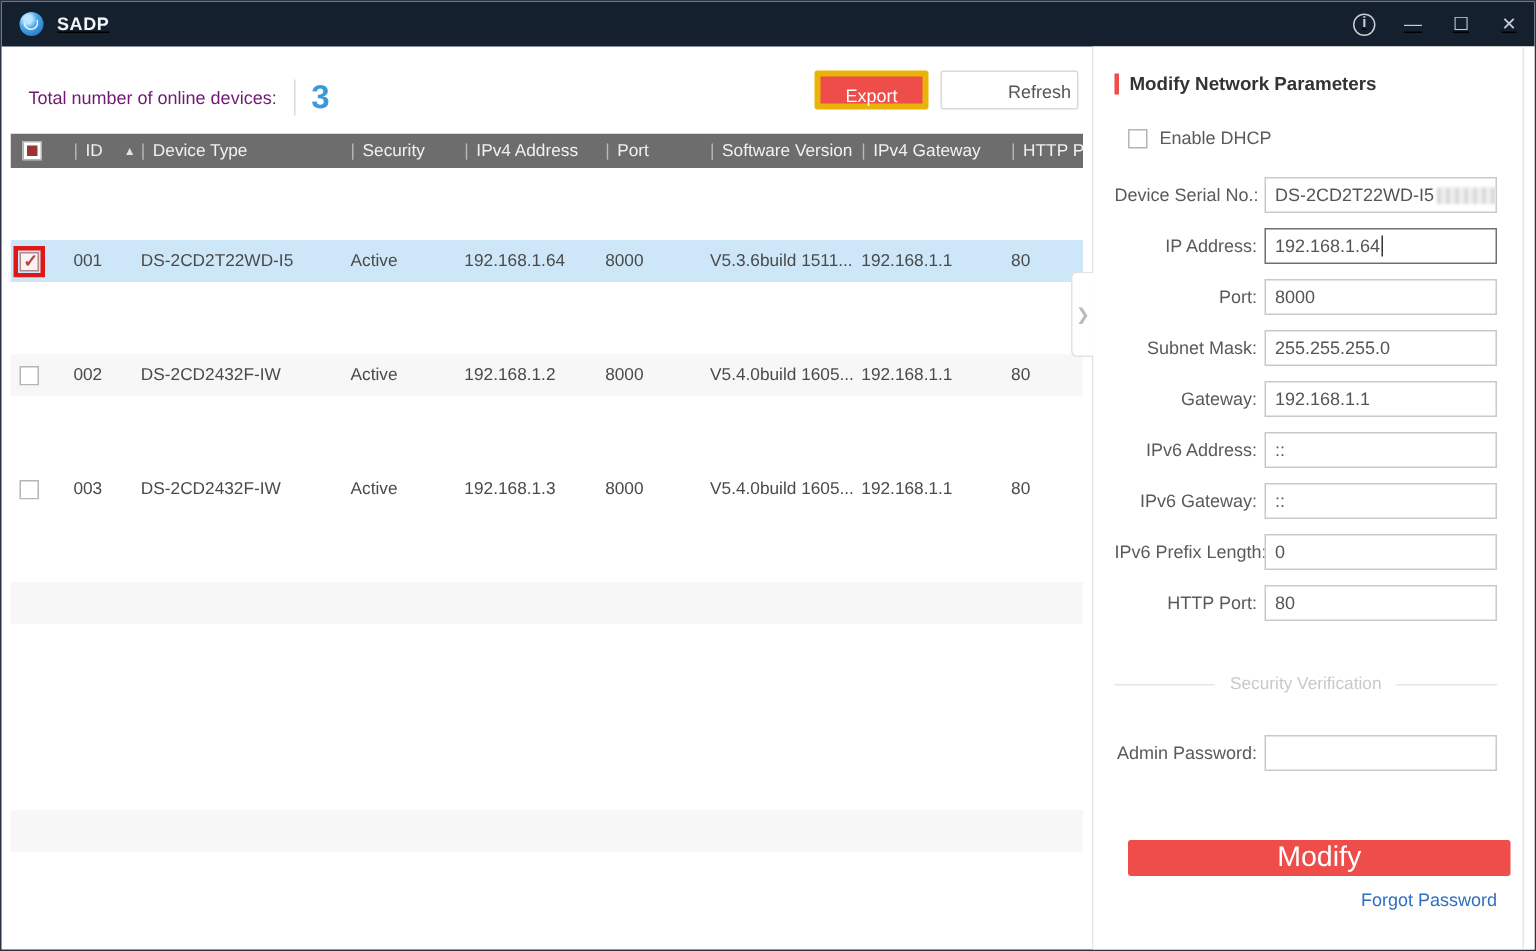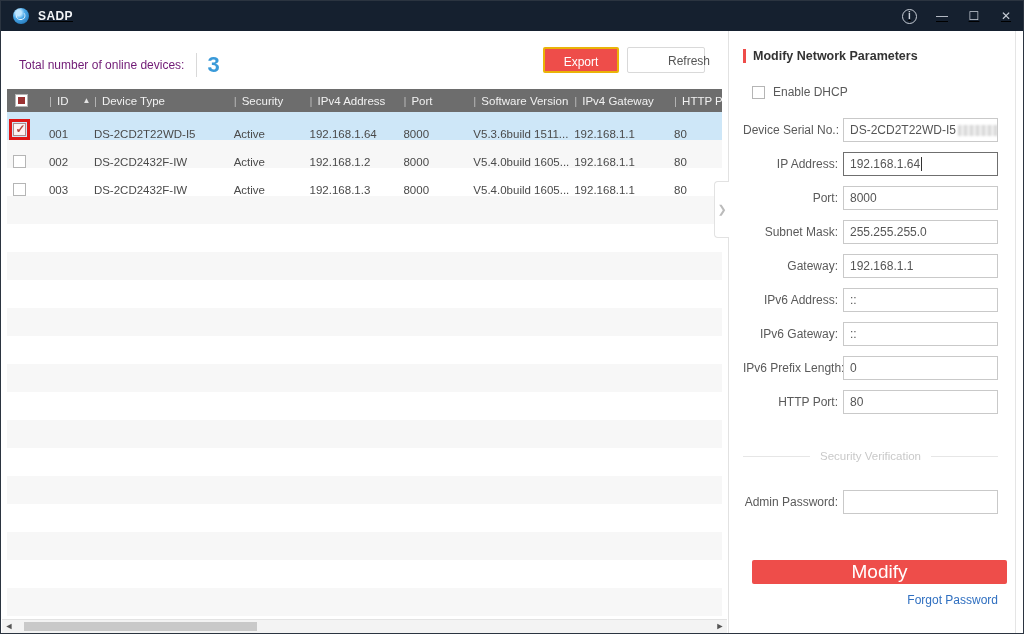--- a/index.html
+++ b/index.html
@@ -20,30 +20,30 @@
   .main { flex:1; display:flex; position:relative; }
   .left { width:728px; position:relative; border-right:1px solid #e2e2e2; display:flex; flex-direction:column; }
 
   
   .toolbar { height:58px; position:relative; flex-shrink:0; }
   .total-wrap { position:absolute; left:18px; top:22px; display:flex; align-items:center; }
   .total-label { font-size:12px; color:#701a75; }
   .total-sep { width:1px; height:24px; background:#d9d9d9; margin:0 10px 0 12px; }
   .total-count { font-size:22px; color:#3a9ad9; font-weight:bold; line-height:22px; }
   .btn { position:absolute; top:16px; height:26px; font-size:12px; border-radius:2px; text-align:center; line-height:26px; cursor:default; }
-  .btn-export { left:542px; width:76px; background:#ee4d4a; color:#fff; border:2px solid #eab308; }
-  .btn-refresh { left:626px; width:78px; background:#fff; color:#555; border:1px solid #d9d9d9;padding-left:40px; }
+  .btn-export { left:542px; width:76px; background:#ee4d4a; color:#fff; border:4px solid #eab308; }
+  .btn-refresh { left:626px; width:92px; background:#fff; color:#555; border:1px solid #d9d9d9;padding-left:40px; }
 
   
   .table-area { margin:0 6px; flex:1; overflow:hidden; }
   .thead { height:23px; background:#6d6d6d; display:flex; align-items:center; color:#f1f1f1; font-size:11.5px; }
   .th { display:flex; align-items:center; overflow:hidden; white-space:nowrap; cursor:default; }
   .th .sep { color:#b9b9b9; margin-right:5px; font-weight:normal; }
   .sort-ic { font-size:8px; color:#e3e3e3; margin-left:14px; }
-  .row { height:28px; display:flex; align-items:flex-end; font-size:11.5px; color:#4a4a4a; }
+  .row { height:28px; display:flex; align-items:center; font-size:11.5px; color:#4a4a4a;margin-top:48px; }
   .row:nth-child(even) { background:#f7f7f7; }
   .row.selected { background:#cee7f8; }
   .cell { overflow:hidden; white-space:nowrap; padding-right:4px; }
   .c0{width:30px;display:flex;justify-content:center;align-items:center;}
   .c1{width:52px;padding-left:12px;} .c2{width:140px;padding-left:5px;} .c3{width:76px;padding-left:5px;}
   .c4{width:92px;padding-left:5px;} .c5{width:72px;padding-left:7px;} .c6{width:104px;padding-left:5px;}
   .c7{width:90px;padding-left:2px;} .c8{width:60px;padding-left:12px;}
   .cb { width:13px; height:13px; border:1px solid #b5b5b5; background:#fff; position:relative; cursor:default; flex-shrink:0; }
   .cb.indet::after { content:""; position:absolute; left:2px; top:2px; right:2px; bottom:2px; background:#9c3434; }
   .cb.checked { background:#fdf2f2; border-color:#b08a8a; }

